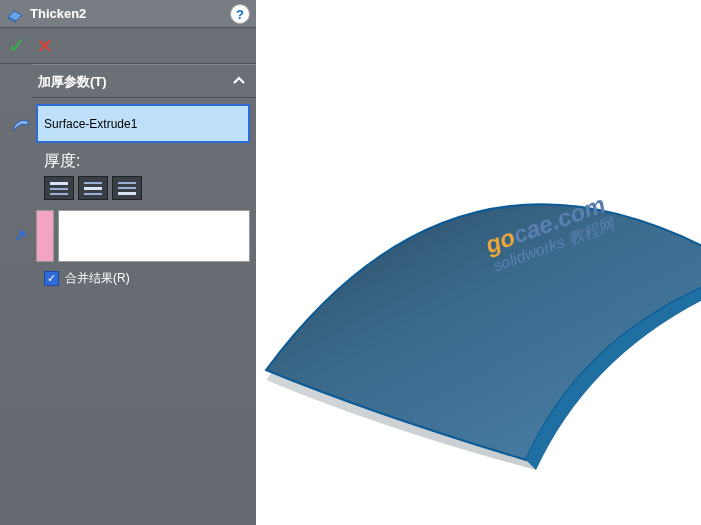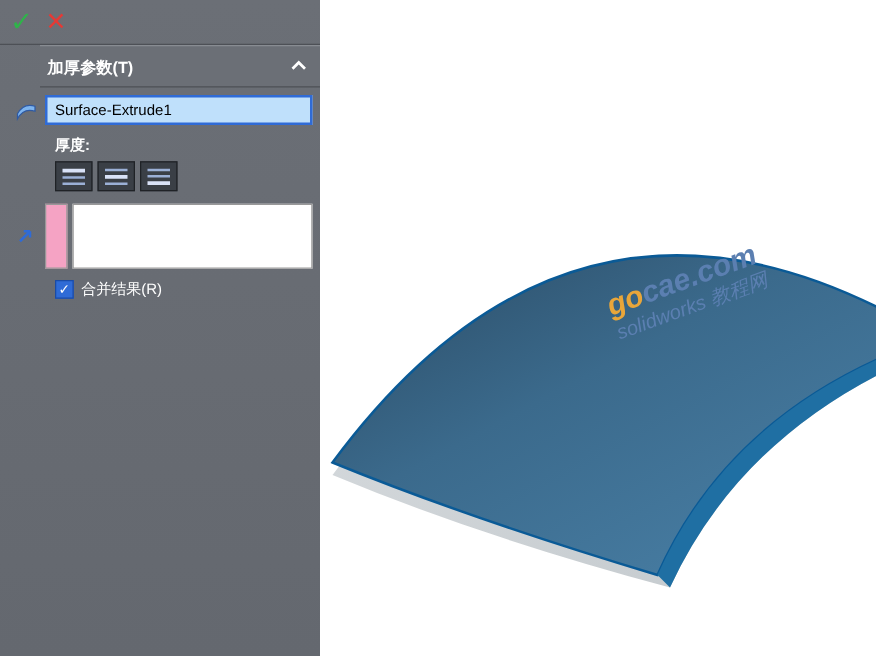--- a/index.html
+++ b/index.html
@@ -51,28 +51,28 @@
     border-top: 1px solid #888c92;
     border-bottom: 1px solid #4d5056;
     margin-left: 32px;
   }
   .section-header .title { font-size: 13px; font-weight: bold; color: #fff; }
   .chevron { font-size: 14px; color: #fff; }
   .section-body { padding: 6px 6px 6px 6px; }
   .row { display: flex; align-items: center; margin-bottom: 8px; }
   .row-icon { width: 30px; display: flex; justify-content: center; }
   .selection-field {
-    flex: 1; height: 24px;
+    flex: 1; height: 39px;
     background: #bfe0fb;
     border: 2px solid #2f6bd6;
     display: flex; align-items: center;
     padding: 0 6px; color: #000; font-size: 12px;
   }
   .sublabel {
-    font-size: 12px; color: #fff; margin: 2px 0 4px 38px; font-weight: bold;
+    font-size: 16px; color: #fff; margin: 2px 0 4px 38px;
   }
   .thickness-btns {
     margin-left: 38px; display: flex; gap: 4px; margin-bottom: 10px;
   }
   .thk-btn {
     width: 30px; height: 24px;
     background: #3a3f46;
     border: 1px solid #1f2226;
     display: flex; flex-direction: column; justify-content: center; align-items: center;
     gap: 3px; cursor: pointer;
@@ -131,20 +131,30 @@
     pointer-events: none;
   }
   .watermark .line1 { color: #e9a63a; font-size: 24px; font-style: italic; font-weight: bold; }
   .watermark .line1 .rest { color: #5b7fb1; }
   .watermark .line2 { color: #5b7fb1; font-size: 16px; font-style: italic; margin-top: -2px; }
 </style>
 </head>
 <body>
 
 <div class="panel">
+  <div class="panel-header">
+    <span class="feature-icon">
+      <svg viewBox="0 0 18 18">
+          <path d="M2 12 L8 6 L16 10 L10 16 Z" fill="#6aa2e6" stroke="#2f5aa3" stroke-width="1"></path>
+          <path d="M2 12 L2 14 L10 18 L10 16 Z" fill="#3d6fb0"></path>
+        </svg>
+    </span>
+    <span class="title">Thicken2</span>
+    <div class="help-icon">?</div>
+  </div>
 
   <div class="confirm-bar">
     <span class="ok-icon">✓</span>
     <span class="cancel-icon">✕</span>
   </div>
 
   <div class="section-header">
     <span class="title">加厚参数(T)</span>
     <span class="chevron">
       <svg width="14" height="14" viewBox="0 0 14 14">

